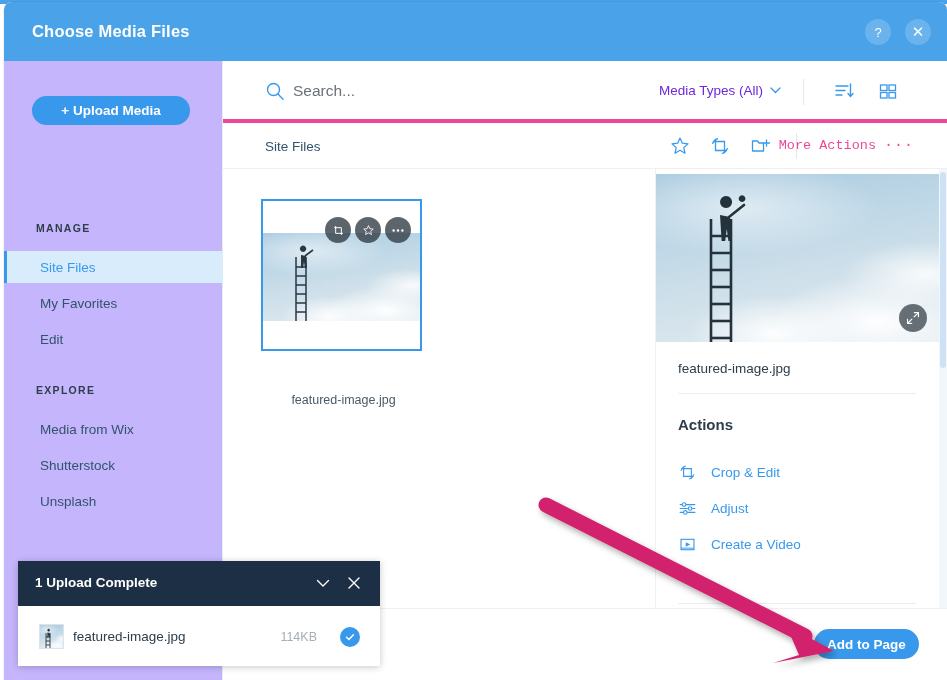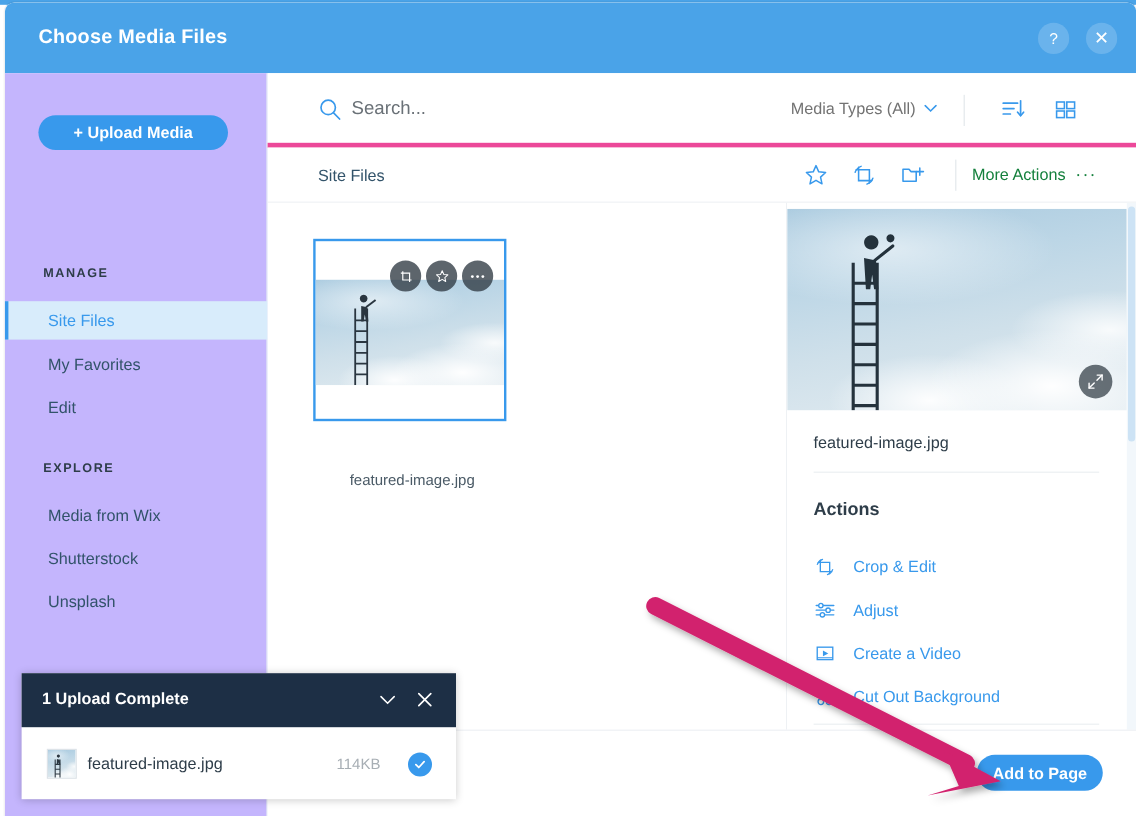--- a/index.html
+++ b/index.html
@@ -115,21 +115,21 @@
     width: 380px; height: 24px;
     border: none; outline: none; background: transparent;
     font-size: 15.5px; color: #6a7177;
     font-family: "Liberation Sans", sans-serif;
   }
   #search-input::placeholder { color: #6a7177; opacity: 1; }
 
   #media-types-select {
     position: absolute; right: 166px; top: 22px;
     display: flex; align-items: center; gap: 7px;
-    font-size: 13.5px; color: #737373; cursor: pointer; text-align: center;
+    font-size: 13.5px; color: #6d28d9; cursor: pointer; text-align: center;
   }
   #toolbar-divider-1 {
     position: absolute; right: 143px; top: 18px;
     width: 1px; height: 26px; background: #e3e8ec;
   }
   #sort-icon-btn {
     position: absolute; right: 92px; top: 20px;
     width: 22px; height: 22px; cursor: pointer;
   }
   #grid-icon-btn {
@@ -156,21 +156,21 @@
   #fav-icon-btn     { right: 256px; }
   #crop-icon-btn    { right: 216px; }
   #newfolder-icon-btn { right: 176px; }
   #actionbar-divider {
     position: absolute; right: 150px; top: 10px;
     width: 1px; height: 26px; background: #e3e8ec;
   }
   #more-actions-btn {
     position: absolute; right: 33px; top: 15px;
     display: flex; align-items: center; gap: 8px;
-    font-size: 13.5px; color: #15803d; cursor: pointer;
+    font-size: 13.5px; color: #ec4899; cursor: pointer; font-family: Liberation Mono, monospace;
   }
 
   
   #grid-area {
     position: absolute; left: 219px; top: 167px;
     width: 433px; height: 511px;
     background: #ffffff;
     border-right: 1px solid #eef1f4;
   }
   #media-card {
@@ -553,30 +553,20 @@
       <span class="aicon">
         <svg width="19" height="19" viewBox="0 0 22 22">
           <rect x="3.5" y="5" width="15" height="12" fill="none" stroke="#3899ec" stroke-width="1.3"></rect>
           <polygon points="9,8.3 14.2,11 9,13.7" fill="#3899ec"></polygon>
           <line x1="3.5" y1="15.2" x2="18.5" y2="15.2" stroke="#3899ec" stroke-width="1.1"></line>
         </svg>
       </span>
       <span>Create a Video</span>
     </div>
 
-    <div class="action-row" id="action-3">
-      <span class="aicon">
-        <svg width="19" height="19" viewBox="0 0 22 22">
-          <path d="M4 3 L11 12 L18 3" fill="none" stroke="#3899ec" stroke-width="1.3" stroke-linecap="round"></path>
-          <circle cx="7" cy="16" r="2.7" fill="none" stroke="#3899ec" stroke-width="1.3"></circle>
-          <circle cx="15" cy="16" r="2.7" fill="none" stroke="#3899ec" stroke-width="1.3"></circle>
-        </svg>
-      </span>
-      <span>Cut Out Background</span>
-    </div>
 
     <div id="detail-divider-2"></div>
   </div>
 
   <div id="panel-scrollbar">
     <div id="panel-scrollbar-thumb"></div>
   </div>
 
   <div id="footer">
     <button id="add-to-page-btn">Add to Page</button>

